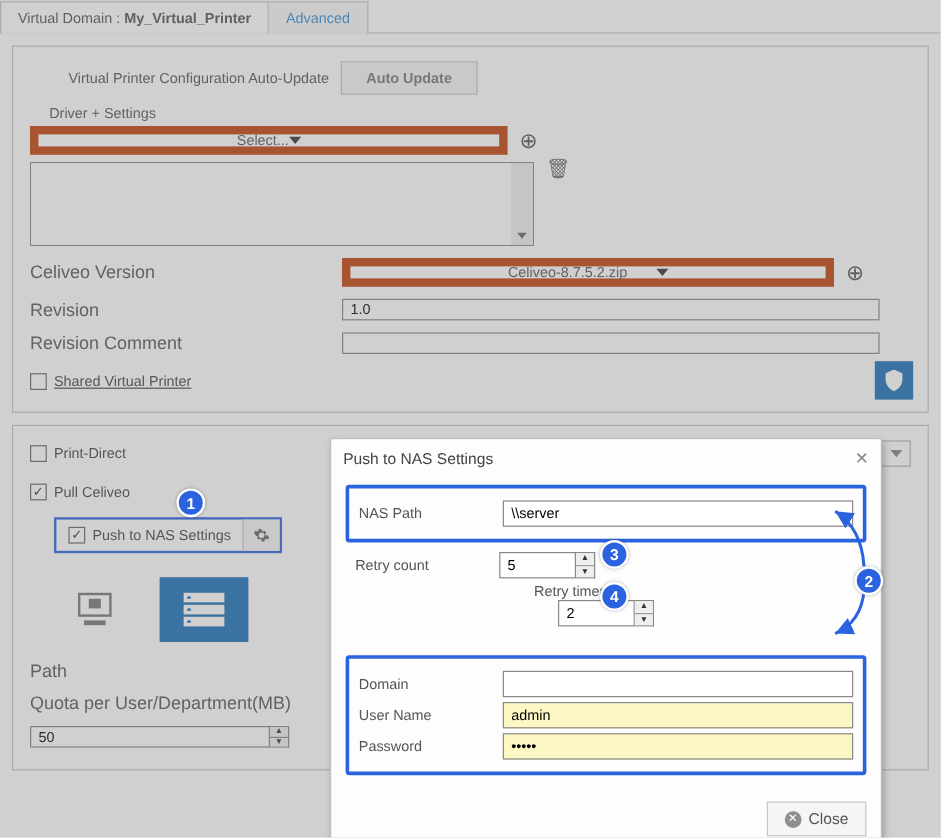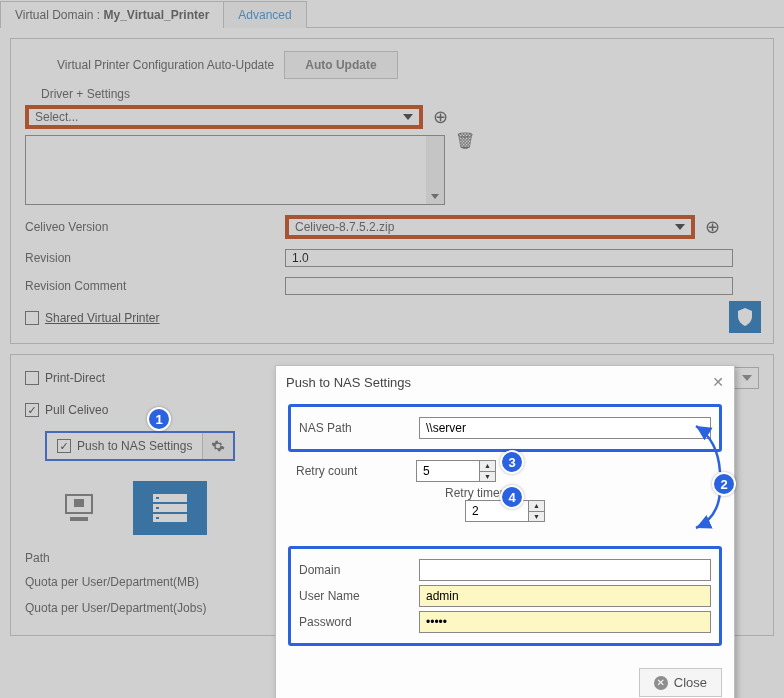--- a/index.html
+++ b/index.html
@@ -50,26 +50,26 @@
   .btn-gray {
     border: 1px solid #c7c7c7;
     background: #f4f4f4;
     padding: 6px 20px;
     font-size: 12px;
     font-weight: bold;
     color: #777;
   }
   .section-label { font-size: 12px; color: #555; margin: 8px 16px 4px;}
   .select-box {
-    border: 4px solid #c2410c;
+    border: 7px solid #c2410c;
     background: #fff;
     height: 24px;
     display: flex;
     align-items: center;
-    justify-content: space-between;
+    justify-content: center;
     padding: 0 6px;
     font-size: 12px;
     color: #555;
     width: 398px;
   }
   .caret-down {
     width: 0; height: 0;
     border-left: 5px solid transparent;
     border-right: 5px solid transparent;
     border-top: 6px solid #333;
@@ -96,21 +96,21 @@
   }
   .listarea .scroll .thumb-down::before {
     content:""; width:0;height:0;
     border-left:4px solid transparent; border-right:4px solid transparent;
     border-top:5px solid #666;
   }
   .trash-icon {
     font-size: 16px; color: #666; margin-left: 10px; align-self: flex-start; margin-top: 2px;
   }
   .field-row { display:flex; align-items:center; margin-top:10px; }
-  .field-row .flabel { width: 260px; font-size:12px; color:#555; }
+  .field-row .flabel { width: 260px; font-size:15px; color:#555; }
   .field-row .fselect { flex:0 0 410px;gap:24px; }
   .field-row input[type="text"] {
     flex:0 0 448px;
     height: 18px; border:1px solid #888; padding:0 6px; font-size:12px;
   }
   .checkbox-sq {
     width:14px; height:14px; border:1px solid #666; display:inline-flex;
     align-items:center; justify-content:center; margin-right:6px;
     background:#fff;
   }
@@ -331,21 +331,20 @@
     </div>
   </div>
 
   <div class="field-row">
     <span class="flabel" style="width:310px;">Path</span>
   </div>
   <div class="field-row">
     <span class="flabel" style="width:310px;">Quota per User/Department(MB)</span>
   </div>
   <div class="field-row">
-    <span class="flabel" style="width:310px;">Quota per User/Department(Jobs)</span>
     <div class="num-wrap" style="display:flex;">
       <input type="text" style="width: 200px; flex: 0 0 auto;" value="50">
       <div class="spinner">
           <div>▲</div>
           <div>▼</div>
         </div>
     </div>
   </div>
 </div>
 

